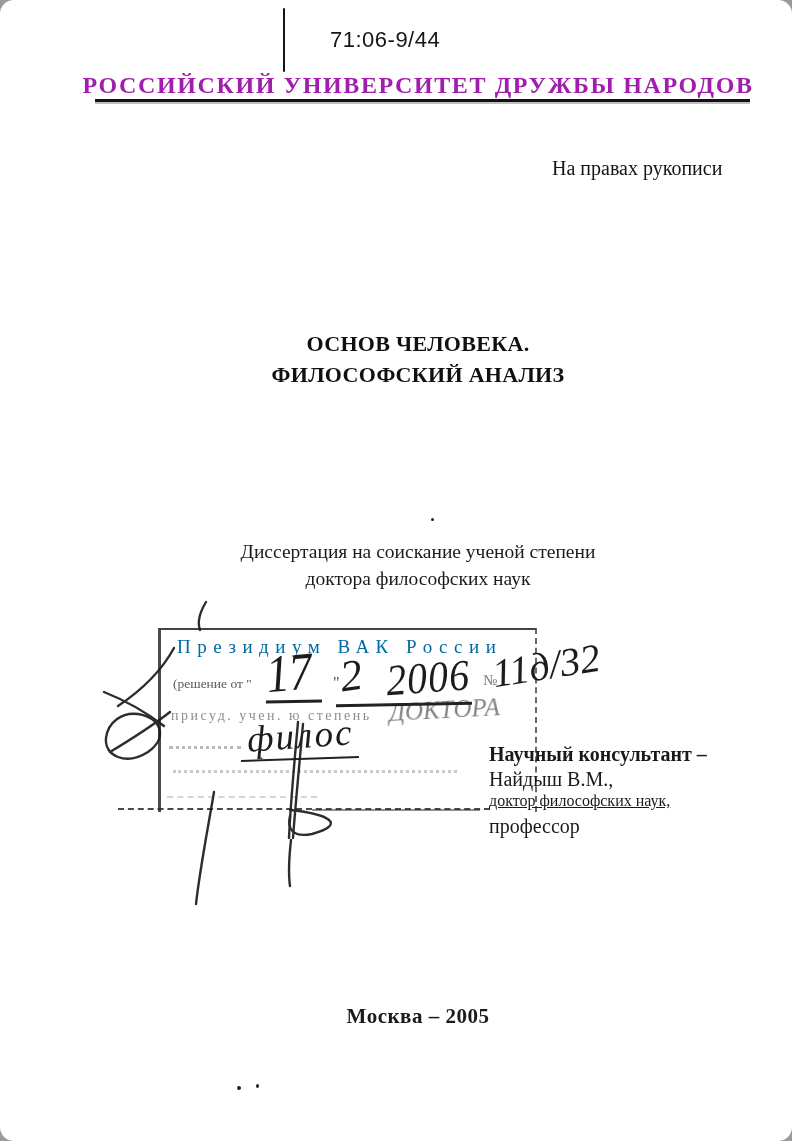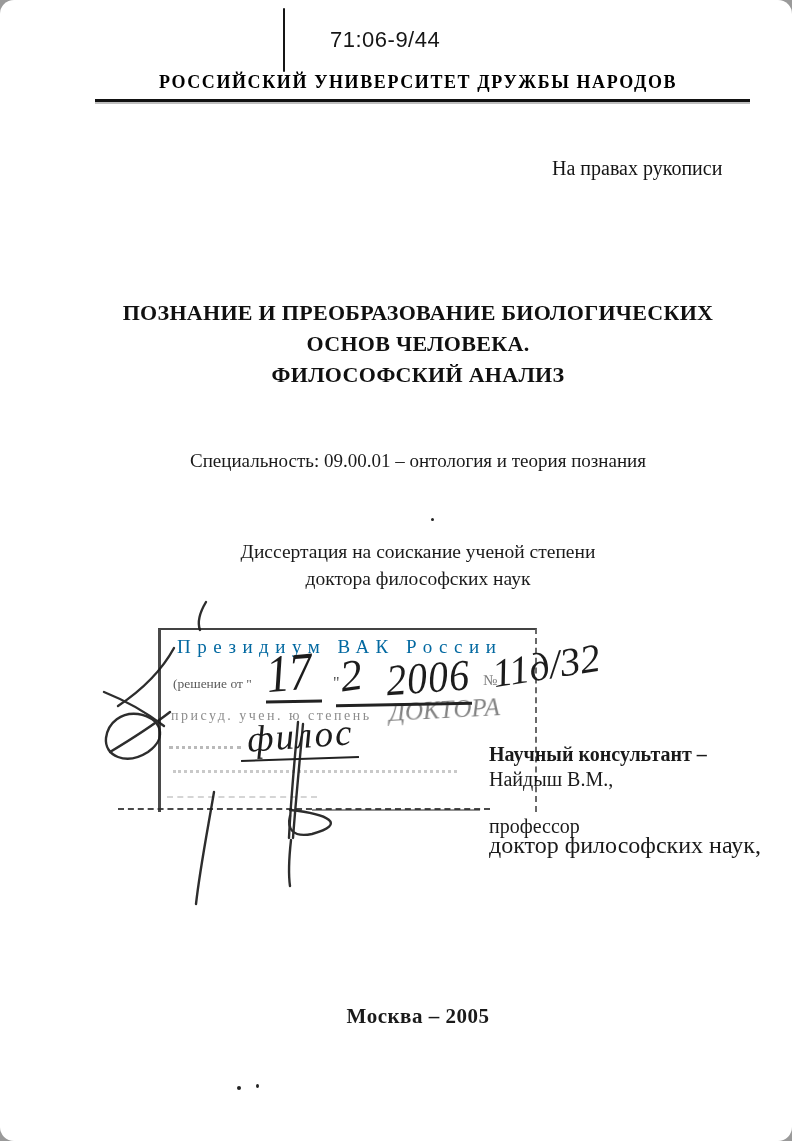--- a/index.html
+++ b/index.html
@@ -12,21 +12,21 @@
     color:#1a1a1a;
     border-radius:14px;
   }
   .abs{position:absolute;}
   .centered{position:absolute;left:44px;width:748px;text-align:center;}
   .sans{font-family:"Liberation Sans","DejaVu Sans",sans-serif;}
 
   .catalog-line{left:283px;top:8px;width:2px;height:64px;background:#151515;border-radius:1px;}
   .catalog-number{left:330px;top:27px;font-size:22px;letter-spacing:.5px;color:#161616;}
 
-  .university{top:72px;font-size:18px;font-weight:bold;letter-spacing:1.6px;color:#000000;}
+  .university{top:72px;font-size:24px;font-weight:bold;letter-spacing:1.6px;color:#a21caf;}
   .header-rule{left:95px;top:99px;width:655px;height:3px;background:#121212;box-shadow:0 2px 0 rgba(0,0,0,.25);}
 
   .manuscript{left:552px;top:157px;font-size:20px;color:#151515;}
 
   .author{top:218px;font-size:21px;font-weight:bold;letter-spacing:.6px;}
 
   .title-l1{top:300px;}
   .title-l2{top:331px;}
   .title-l3{top:362px;}
   .title-line{font-size:22px;font-weight:bold;letter-spacing:.3px;color:#101010;}
@@ -66,44 +66,42 @@
   .hand-case{left:492px;top:642px;font-size:40px;transform:rotate(-9deg);}
 
   .stamp-bottom-dash{left:118px;top:808px;width:372px;border-top:2.5px dashed #2b2b2b;opacity:.85;}
   .stamp-bottom-solid{left:312px;top:809px;width:168px;border-top:2px solid #222;opacity:.5;}
 
   .flourish-svg{left:90px;top:596px;}
 
   
   .consultant-label{left:489px;top:743px;font-size:20px;font-weight:bold;}
   .consultant-name{left:489px;top:768px;font-size:20px;font-family:Liberation Serif, serif;}
-  .consultant-degree{left:489px;top:832px;font-size:24px;}
+  .consultant-degree{left:489px;top:792px;font-size:16px;text-decoration:underline;}
   .consultant-rank{left:489px;top:815px;font-size:20px;}
 
   .city-year{top:1004px;font-size:21px;font-weight:bold;letter-spacing:.5px;}
 </style>
 </head>
 <body>
 
 <div class="page">
 
   <div class="abs catalog-line"></div>
   <div class="abs catalog-number sans">71:06-9/44</div>
 
   <div class="centered university">РОССИЙСКИЙ УНИВЕРСИТЕТ ДРУЖБЫ НАРОДОВ</div>
   <div class="abs header-rule"></div>
 
   <div class="abs manuscript">На правах рукописи</div>
 
 
-  <div class="centered title-line title-l1">ПОЗНАНИЕ И ПРЕОБРАЗОВАНИЕ БИОЛОГИЧЕСКИХ</div>
   <div class="centered title-line title-l2">ОСНОВ ЧЕЛОВЕКА.</div>
   <div class="centered title-line title-l3">ФИЛОСОФСКИЙ АНАЛИЗ</div>
 
-  <div class="centered specialty">Специальность: 09.00.01 – онтология и теория познания</div>
 
   <div class="abs ink-dot" style="left:431px;top:518px;width:3px;height:3px;"></div>
 
   <div class="centered diss-l1">Диссертация на соискание ученой степени</div>
   <div class="centered diss-l2">доктора философских наук</div>
 
   <div class="abs stamp">
     <div class="abs stamp-header">Президиум ВАК России</div>
     <div class="abs stamp-decision">(решение от "</div>
     <div class="abs stamp-close-quote">"</div>

